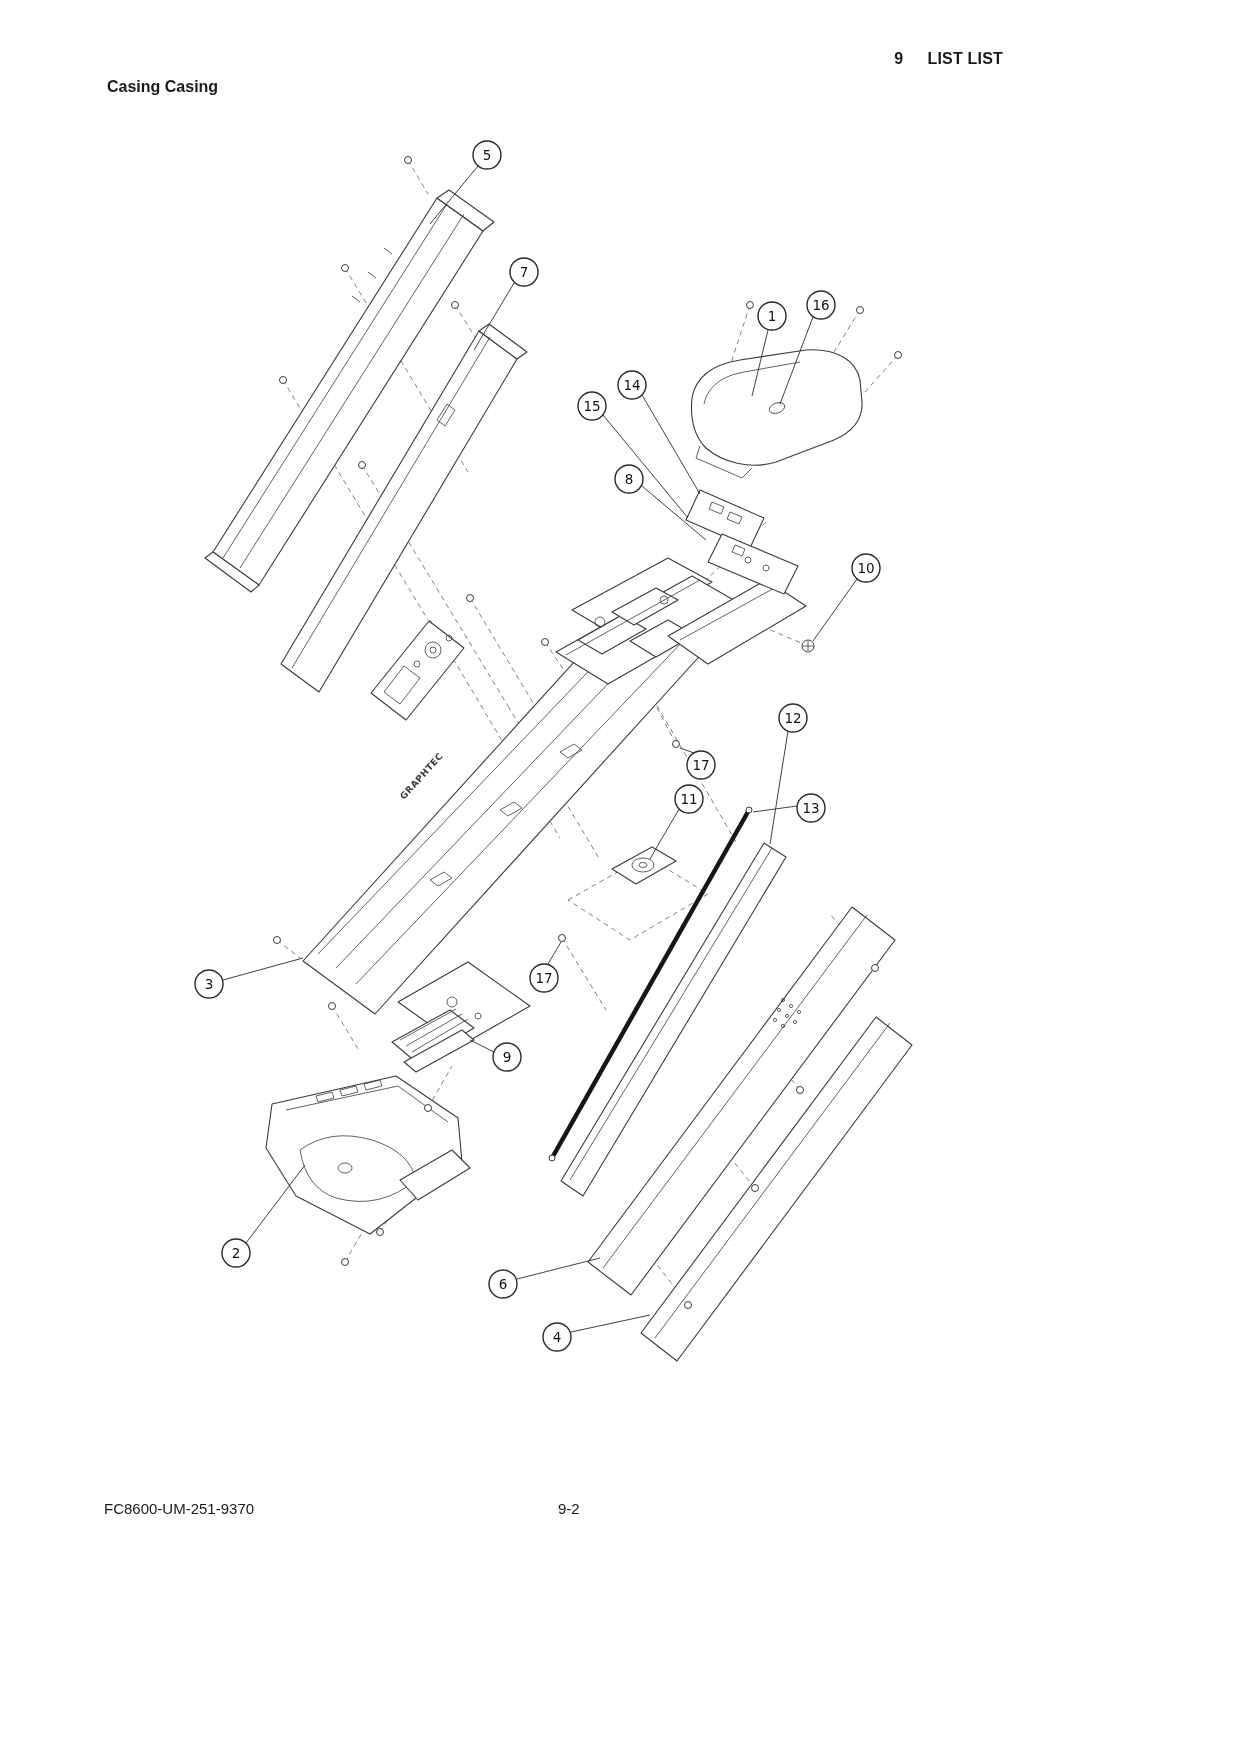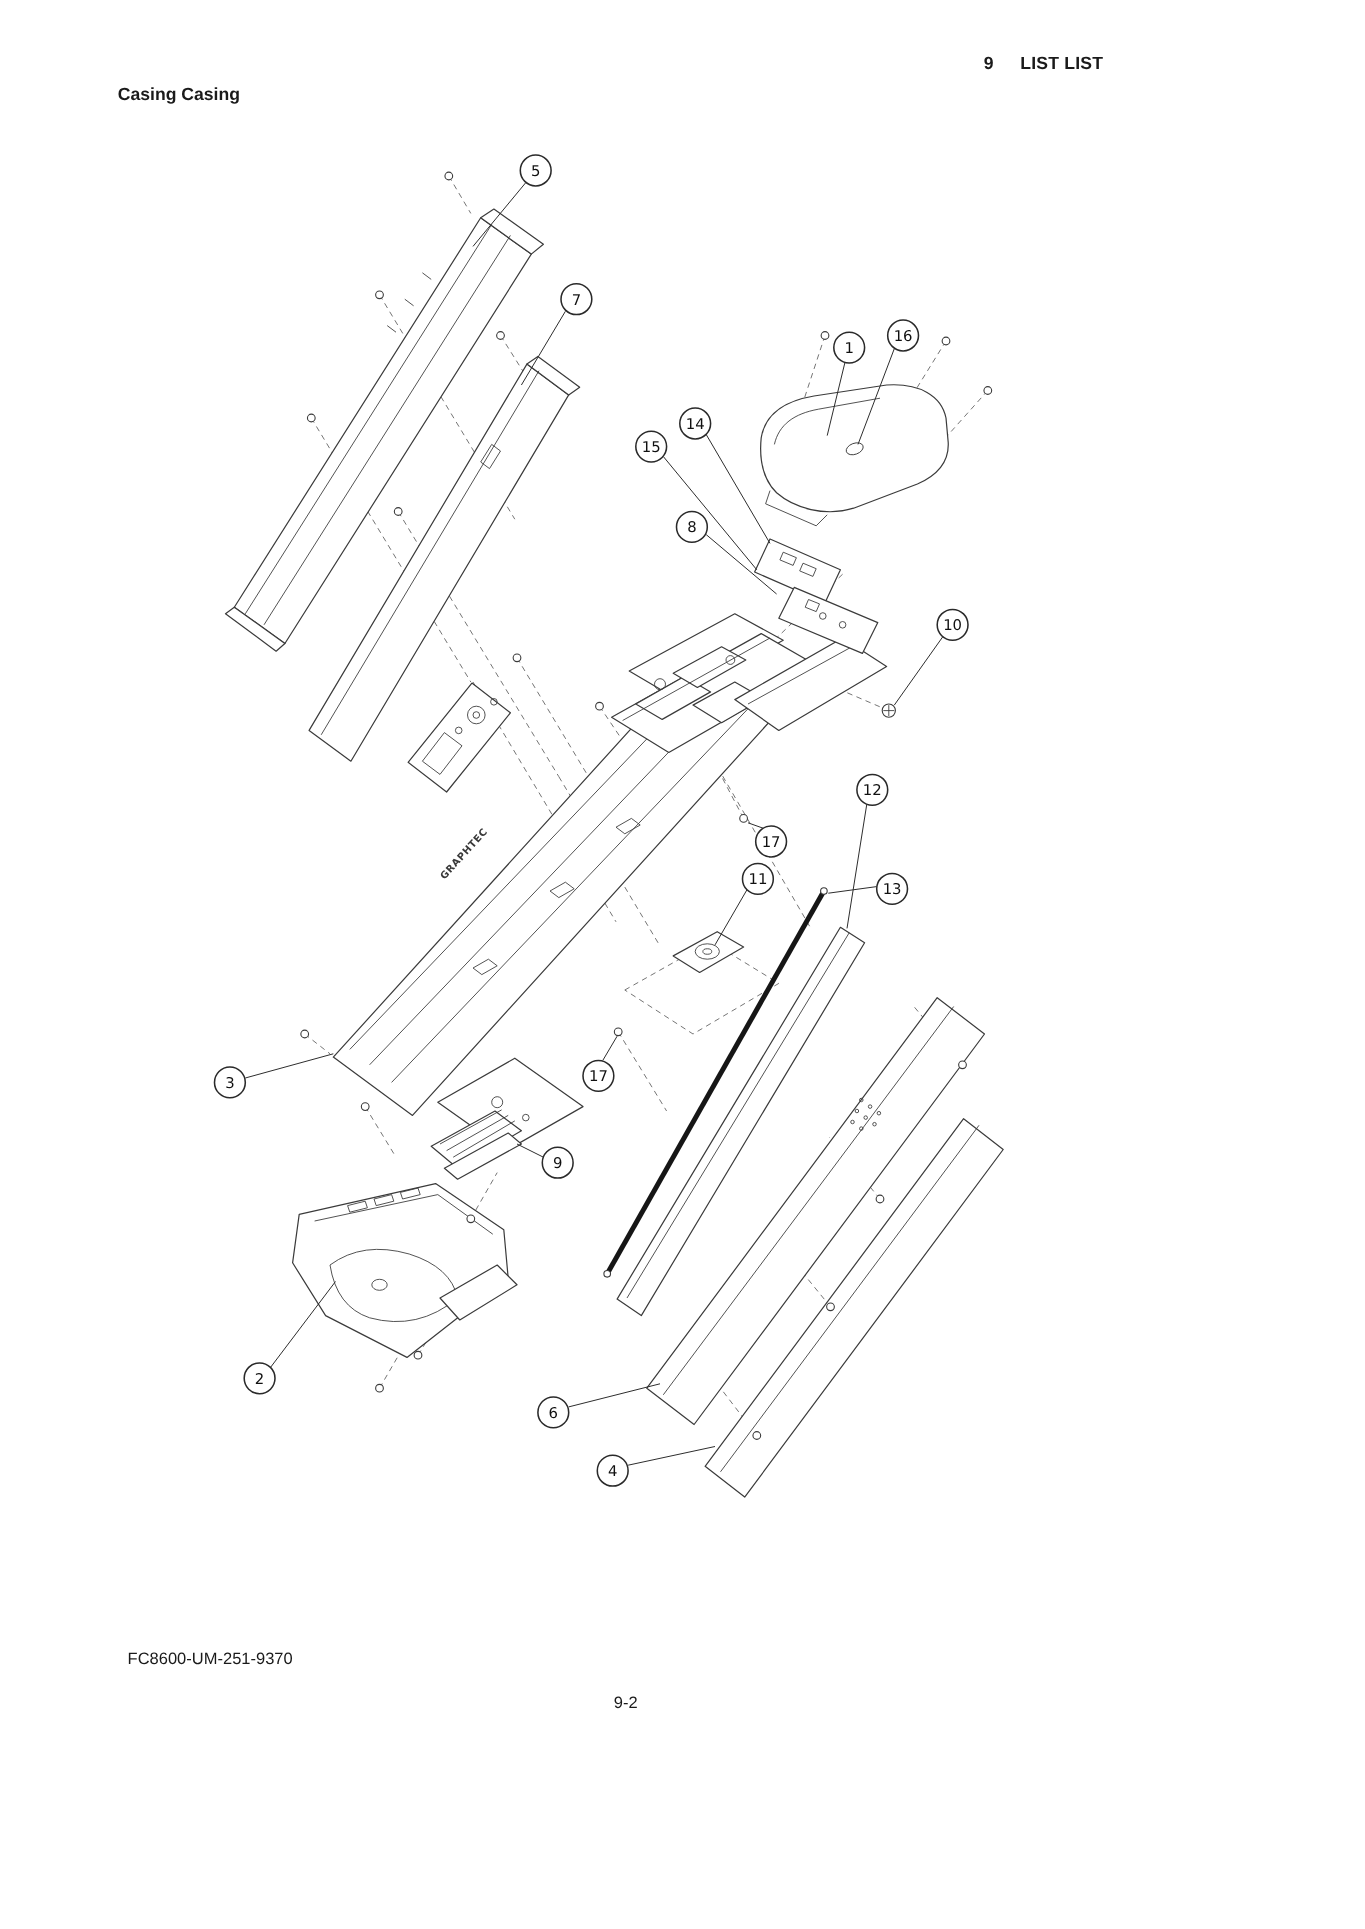--- a/index.html
+++ b/index.html
@@ -7,22 +7,22 @@
     position:relative; width:1241px; height:1754px; background:#ffffff;
     font-family:"Liberation Sans","DejaVu Sans",sans-serif; color:#1a1a1a; overflow:hidden;
   }
   .header-right {
     position:absolute; top:50px; right:238px; display:flex; gap:24px;
     font-size:16px; font-weight:bold; letter-spacing:0.2px;
   }
   .section-title {
     position:absolute; top:78px; left:107px; font-size:16px; font-weight:bold;
   }
-  .footer-doc { position:absolute; top:1500px; left:116px; font-size:15px; }
-  .footer-page { position:absolute; top:1540px; left:558px; font-size:15px; }
+  .footer-doc { position:absolute; top:1500px; left:104px; font-size:15px; }
+  .footer-page { position:absolute; top:1500px; left:558px; font-size:15px; }
 
   svg.diagram { position:absolute; inset:0; }
   svg .part   { fill:#ffffff; stroke:#3b3b3b; stroke-width:1.1; stroke-linejoin:round; }
   svg .detail { fill:none; stroke:#3b3b3b; stroke-width:0.8; }
   svg .dash   { fill:none; stroke:#737373; stroke-width:0.9; stroke-dasharray:5 4; }
   svg .leader { stroke:#2b2b2b; stroke-width:0.9; }
   svg .screw  { fill:#ffffff; stroke:#3b3b3b; stroke-width:1; }
   svg .strip  { stroke:#161616; stroke-width:4.5; }
   svg .balloon circle { fill:#ffffff; stroke:#2a2a2a; stroke-width:1.4; }
   svg .balloon text   { font-family:"DejaVu Sans",sans-serif; font-size:13.5px; fill:#111; text-anchor:middle; }

